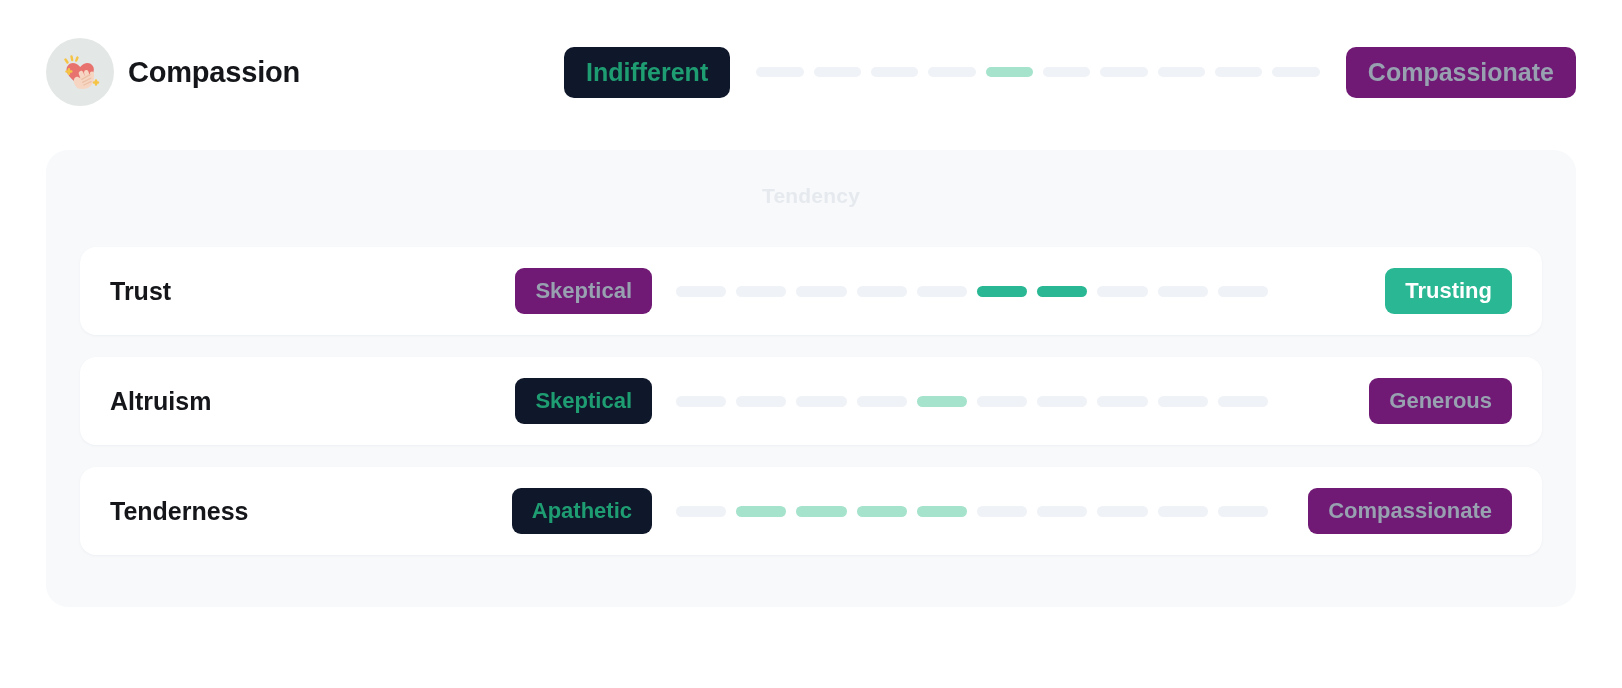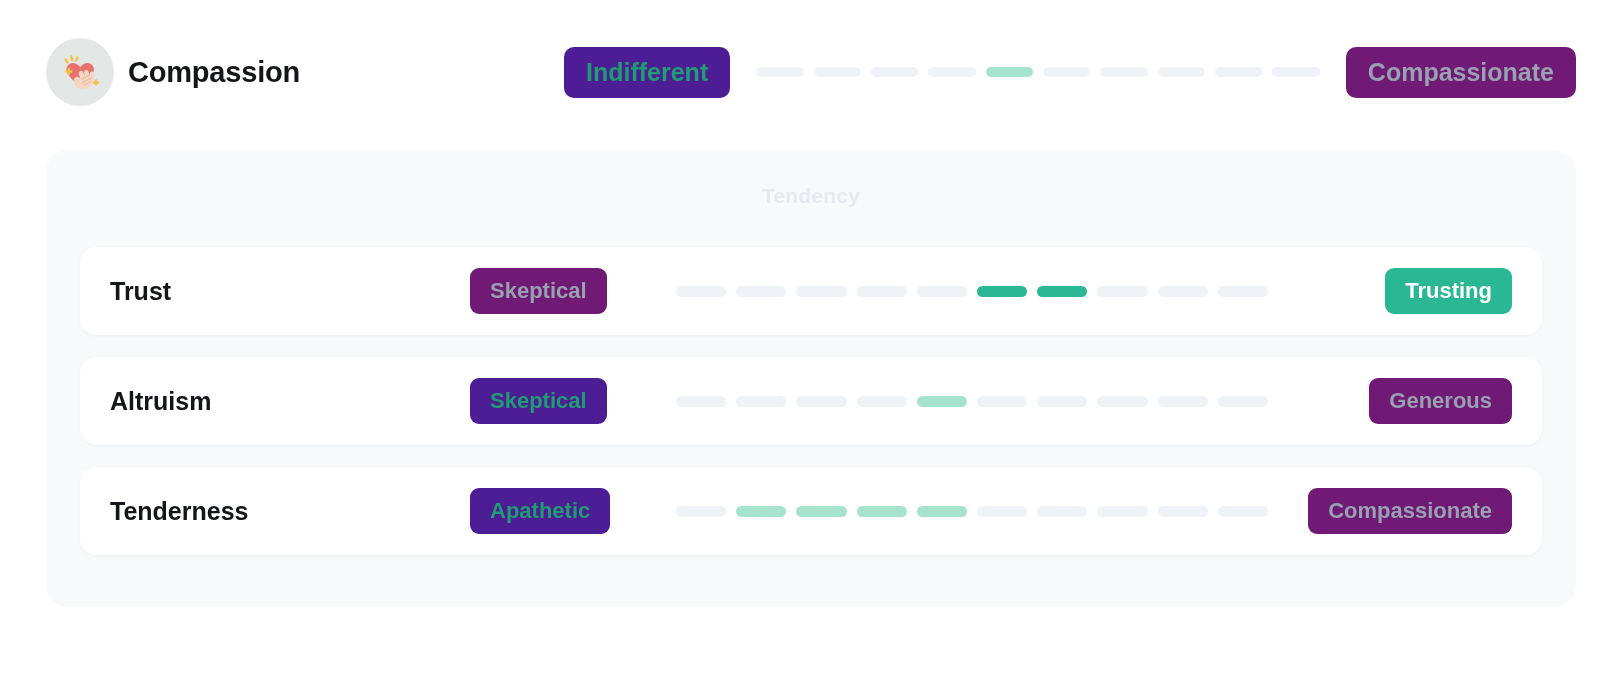--- a/index.html
+++ b/index.html
@@ -64,21 +64,21 @@
     display: inline-flex;
     align-items: center;
     justify-content: center;
     border-radius: 10px;
     white-space: nowrap;
     font-weight: bold;
   }
   .badge-lg { font-size: 25px; padding: 11px 22px; }
   .badge-row { font-size: 22px; padding: 10px 20px; border-radius: 9px; }
 
-  .badge-green-soft { background: #4c1d95; color: #1f9d72; }
+  .badge-green-soft { background: #0f172a; color: #1f9d72; }
   .badge-green-solid { background: #2ab894; color: #ffffff; }
   .badge-gray { background: #701a75; color: #97a1b0; }
 
   
   .track {
     display: flex;
     align-items: center;
     flex: 1 1 auto;
   }
   .seg {
@@ -149,20 +149,21 @@
   .row-slider {
     display: flex;
     align-items: center;
     flex: 1 1 auto;
     min-width: 0;
   }
 
   .label-left {
     flex: 0 0 auto;
     display: flex;
+    justify-content: flex-end;
     width: 182px;
   }
   .label-right {
     flex: 0 0 auto;
     display: flex;
     justify-content: flex-end;
     width: 220px;
   }
   .row-track { margin: 0 24px; }
 </style>

